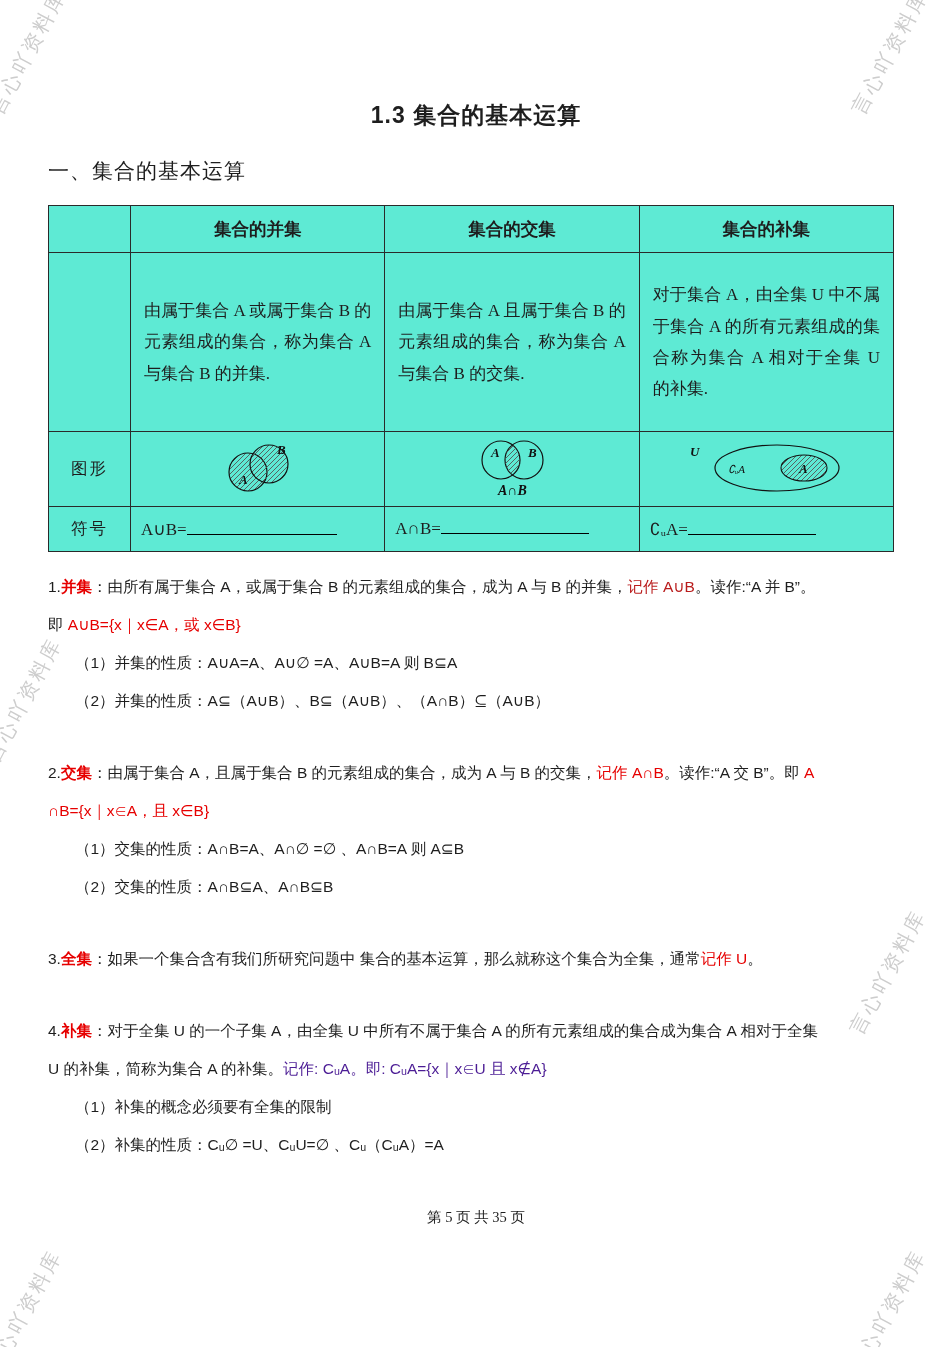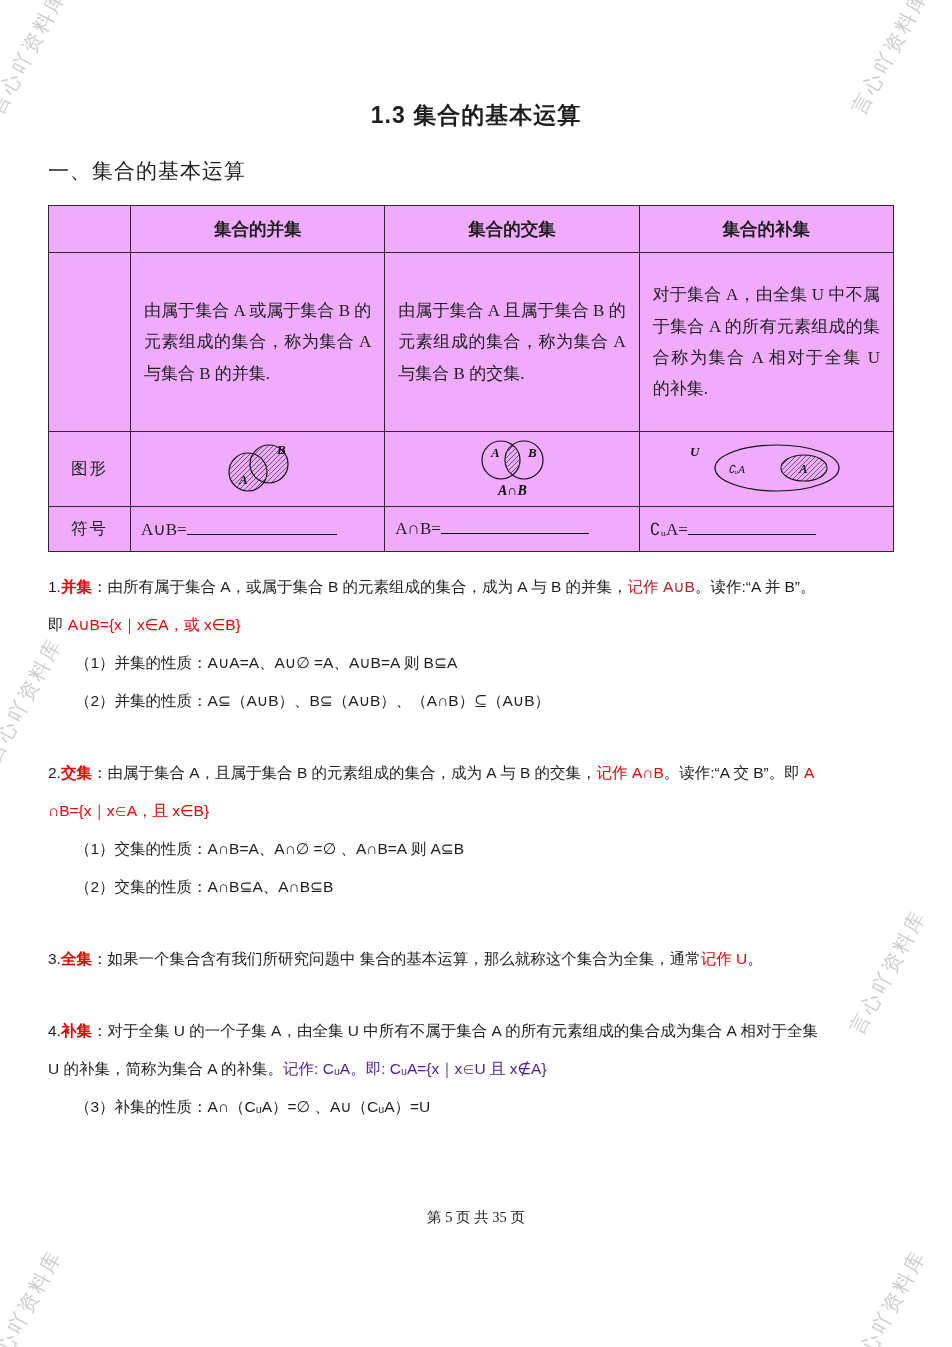--- a/index.html
+++ b/index.html
@@ -3,21 +3,21 @@
 <meta charset="utf-8">
 <style>
   html,body{margin:0;padding:0;}
   .page{position:relative;width:952px;height:1347px;background:#ffffff;overflow:hidden;
         font-family:"Liberation Sans",sans-serif;color:#1e1e1e;}
   .watermark{position:absolute;font-size:20px;color:#cdcdcd;letter-spacing:3px;white-space:nowrap;
         transform:translate(-50%,-50%) rotate(-62deg);pointer-events:none;z-index:0;}
   .doc-title{padding-top:100px;text-align:center;font-size:23px;font-weight:bold;letter-spacing:1px;position:relative;z-index:1;}
   .sec-heading{margin:26px 0 0 48px;font-size:21px;font-weight:500;letter-spacing:1px;position:relative;z-index:1;}
   table.settable{margin:20px 0 0 48px;width:846px;border-collapse:collapse;table-layout:fixed;
-        position:relative;z-index:1;background:#f0abfc;}
+        position:relative;z-index:1;background:#5eead4;}
   .settable td{border:1.4px solid #2a2a2a;vertical-align:middle;}
   td.hd{height:44px;text-align:center;font-family:"Liberation Serif",serif;font-weight:bold;font-size:17.5px;}
   td.def{height:170px;font-family:"Liberation Serif",serif;font-size:17px;line-height:1.85;
         padding:4px 13px;text-align:justify;}
   td.rowlab{text-align:center;font-size:16.5px;letter-spacing:2px;margin-left:34px;}
   td.diag{height:70px;text-align:center;}
   td.sym{height:42px;font-family:"Liberation Serif",serif;font-size:17px;padding-left:10px;}
   .blank{display:inline-block;height:12px;border-bottom:1.4px solid #000;}
   .blank.w1{width:150px}.blank.w2{width:148px}.blank.w3{width:128px}
   .vlab{font-family:"Liberation Serif",serif;font-style:italic;font-weight:bold;font-size:13px;fill:#111;}
@@ -145,20 +145,21 @@
       <p class="bline ind"><span>（2）交集的性质：A∩B⊆A、A∩B⊆B</span></p>
     </div>
 
     <div class="section">
       <p class="bline"><span>3.</span><span style="color: rgb(230, 0, 0); font-weight: bold;">全集</span><span>：如果一个集合含有我们所研究问题中 集合的基本运算，那么就称这个集合为全集，通常</span><span style="color: rgb(230, 0, 0);">记作 U</span><span>。</span></p>
     </div>
 
     <div class="section">
       <p class="bline"><span>4.</span><span style="color: rgb(230, 0, 0); font-weight: bold;">补集</span><span>：对于全集 U 的一个子集 A，由全集 U 中所有不属于集合 A 的所有元素组成的集合成为集合 A 相对于全集</span></p>
       <p class="bline"><span>U 的补集，简称为集合 A 的补集。</span><span style="color: #4c1d95;">记作: CᵤA。即: CᵤA={x｜x∈U 且 x∉A}</span></p>
-      <p class="bline ind"><span>（3）补集的性质：A∩（CᵤA）=∅ 、A∪（CᵤA）=U</span></p>
+      <p class="bline ind"><span>（1）补集的概念必须要有全集的限制</span></p>
+      <p class="bline ind"><span>（2）补集的性质：Cᵤ∅ =U、CᵤU=∅ 、Cᵤ（CᵤA）=A</span></p>
     </div>
 
   </div>
 
   <div class="footer">第 5 页 共 35 页</div>
 
 </div>
 
 </body></html>

